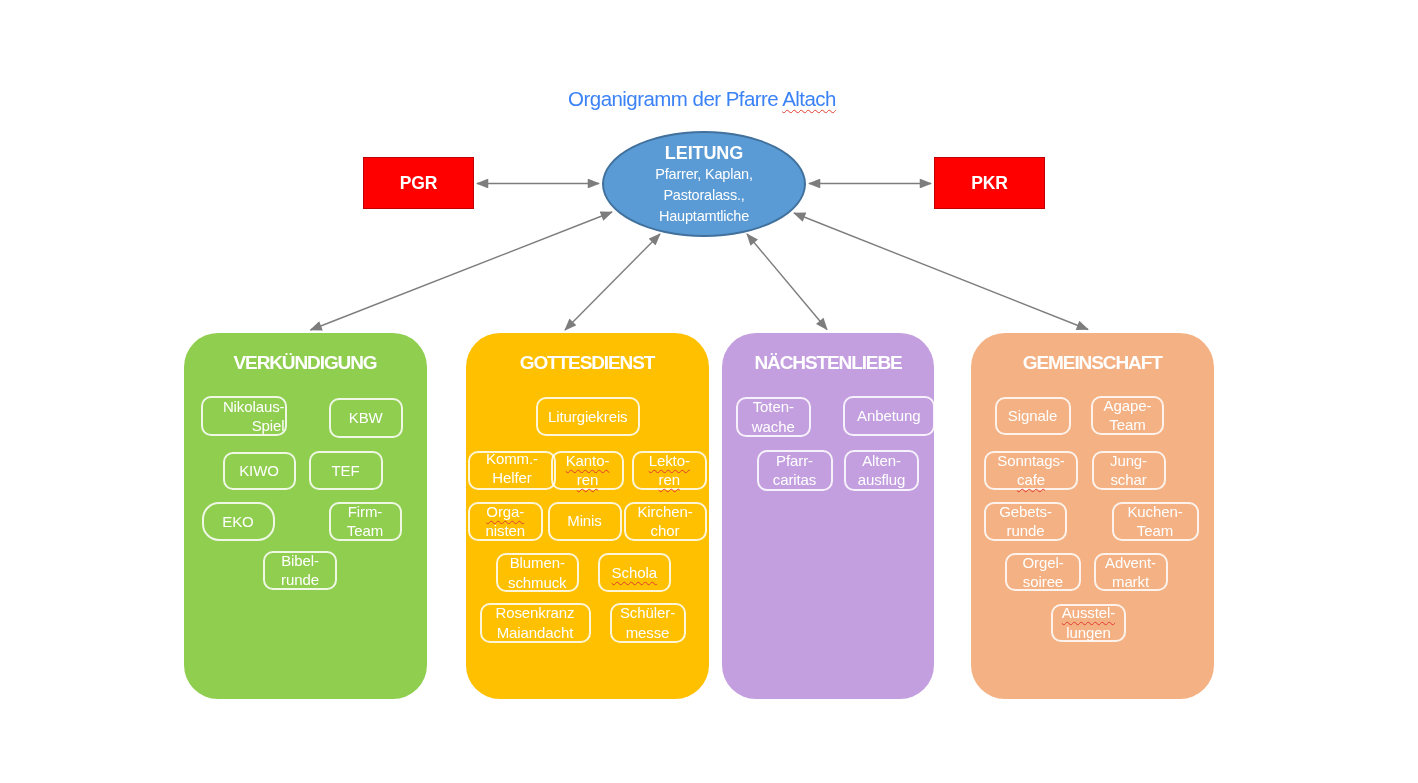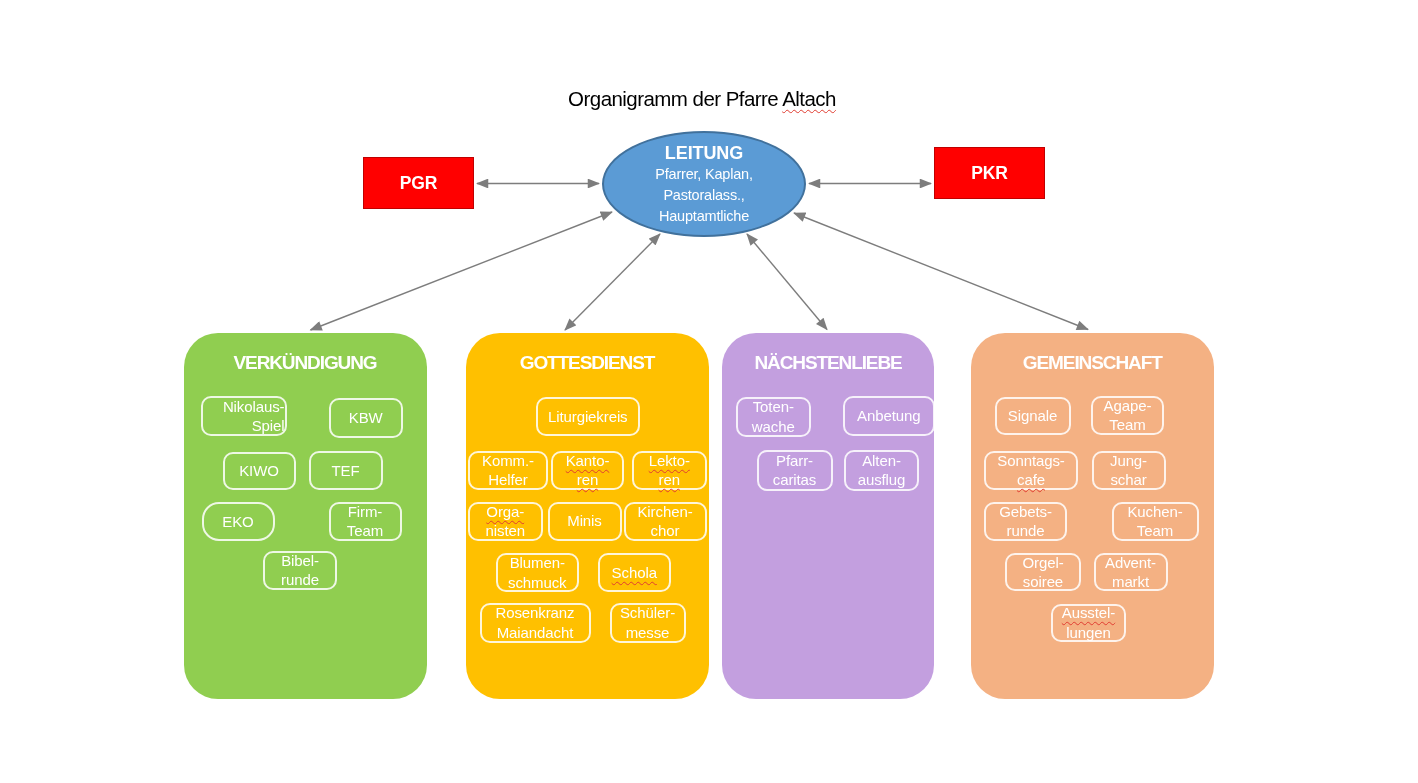--- a/index.html
+++ b/index.html
@@ -17,21 +17,21 @@
   }
   #page-title {
     position: absolute;
     left: 702px;
     top: 86.5px;
     transform: translateX(-50%);
     white-space: nowrap;
     font-size: 20.5px;
     line-height: 24px;
     letter-spacing: -0.55px;
-    color: #000000;
+    color: #3b82f6;
   }
   .sq {
     text-decoration-line: underline;
     text-decoration-style: wavy;
     text-decoration-color: #e03c31;
     text-decoration-thickness: 1px;
     text-underline-offset: 3px;
     text-decoration-skip-ink: none;
   }
   #connectors {
@@ -75,21 +75,21 @@
     box-sizing: border-box;
     border: 1px solid #c00000;
     text-align: center;
     line-height: 51px;
     font-size: 17.5px;
     font-weight: bold;
     color: #ffffff;
     letter-spacing: -0.2px;
   }
   #council-pgr { left: 363px; top: 157px; }
-  #council-pkr { left: 934px; top: 147px; }
+  #council-pkr { left: 934px; top: 157px; }
   .section-box {
     position: absolute;
     border-radius: 34px;
     color: #ffffff;
   }
   .section-title {
     position: absolute;
     left: 0;
     top: 18px;
     width: 100%;
@@ -177,21 +177,21 @@
       <div class="unit" style="left: 79.5px; top: 218px; width: 74px; height: 39px;">
         <span class="uline">Bibel-</span>
         <span class="uline">runde</span>
       </div>
     </div>
     <div class="section-box" style="left: 445.5px; top: 332.5px; width: 243px; height: 366.5px; background: rgb(255, 192, 0); margin-left: 20px;">
       <div class="section-title">GOTTESDIENST</div>
       <div class="unit" style="left: 70px; top: 64.5px; width: 104.5px; height: 39px;">
         <span class="uline">Liturgiekreis</span>
       </div>
-      <div class="unit" style="left: 2.5px; top: 118px; width: 80px; height: 39px;">
+      <div class="unit" style="left: 2.5px; top: 118px; width: 88px; height: 39px; justify-content: flex-end;">
         <span class="uline">Komm.-</span>
         <span class="uline">Helfer</span>
       </div>
       <div class="unit" style="left: 85.5px; top: 118px; width: 73px; height: 39px;">
         <span class="uline sq">Kanto-</span>
         <span class="uline sq">ren</span>
       </div>
       <div class="unit" style="left: 166.5px; top: 118px; width: 74.5px; height: 39px;">
         <span class="uline sq">Lekto-</span>
         <span class="uline sq">ren</span>

